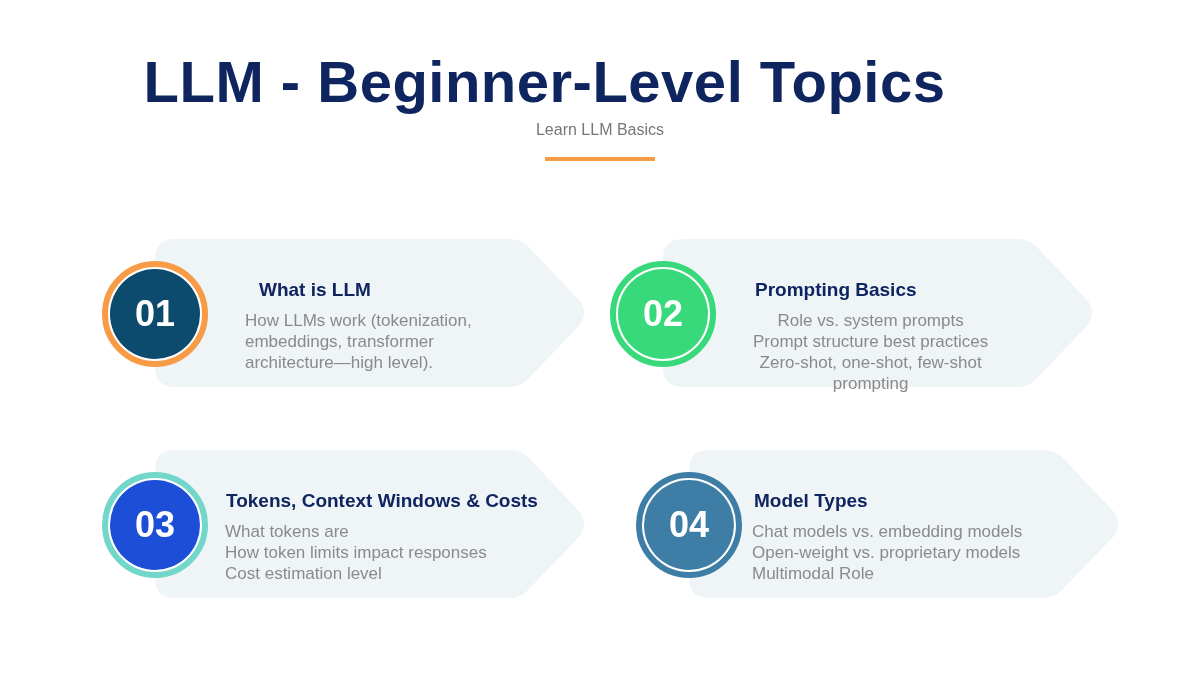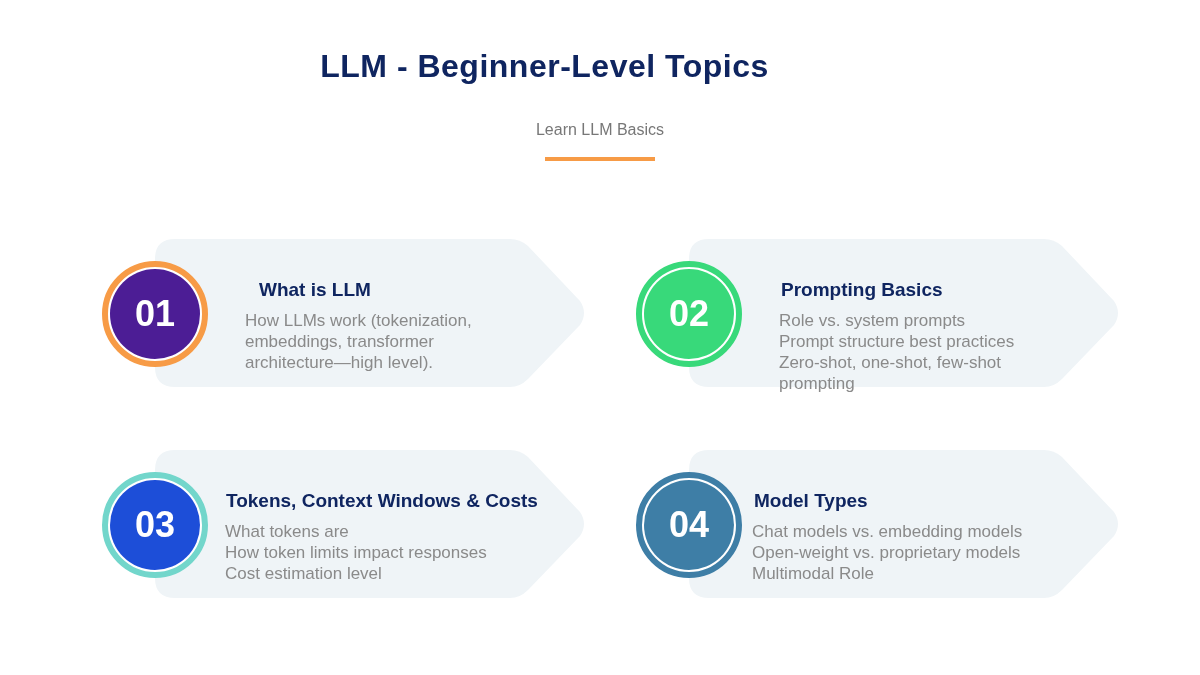--- a/index.html
+++ b/index.html
@@ -2,21 +2,21 @@
 <html><head>
 <meta charset="utf-8">
 <style>
   html, body { margin: 0; padding: 0; }
   body {
     width: 1200px; height: 675px; background: #ffffff; position: relative; overflow: hidden;
     font-family: "Liberation Sans", "DejaVu Sans", sans-serif;
   }
   .title {
     position: absolute; left: 0; top: 48px; width: 1089px; text-align: center;
-    font-size: 32px; font-weight: bold; color: #0f2560; letter-spacing: 0.5px;
+    font-size: 58px; font-weight: bold; color: #0f2560; letter-spacing: 0.5px;
   }
   .subtitle {
     position: absolute; left: 0; top: 121px; width: 1200px; text-align: center;
     font-size: 16px; color: #777777;
   }
   .underline {
     position: absolute; left: 545px; top: 157px; width: 110px; height: 4px; background: #f79b46;
   }
   .topic { position: absolute; width: 500px; height: 160px; }
   .topic svg.card { position: absolute; left: 0; top: 0; }
@@ -45,31 +45,31 @@
 <div class="title">LLM - Beginner-Level Topics</div>
 <div class="subtitle">Learn LLM Basics</div>
 <div class="underline"></div>
 
 <div class="topic" style="left:100px; top:237px;">
   <svg class="card" width="500" height="160">
     <path d="M75 2 H410 Q420 2 428 9 L480 64 Q488 76 480 88 L428 142 Q420 150 410 150 H75 Q55 150 55 130 V22 Q55 2 75 2 Z" fill="#eff4f7"></path>
   </svg>
   <div class="badge" style="left:2px; top:24px;">
     <div class="ring" style="border-color:#f79b46;"></div>
-    <div class="inner" style="background:#4c1d95;">01</div>
+    <div class="inner" style="background:#0c4a6e;">01</div>
   </div>
   <div class="heading" style="left:147px; top:42px;margin-left:12px;">What is LLM</div>
   <div class="lines" style="left:145px; top:73px;">
     <div>How LLMs work (tokenization,</div>
     <div>embeddings, transformer</div>
     <div>architecture—high level).</div>
   </div>
 </div>
 
-<div class="topic" style="left:634px; top:237px;">
+<div class="topic" style="left:608px; top:237px;text-align:center;">
   <svg class="card" width="500" height="160">
     <path d="M75 2 H410 Q420 2 428 9 L480 64 Q488 76 480 88 L428 142 Q420 150 410 150 H75 Q55 150 55 130 V22 Q55 2 75 2 Z" fill="#eff4f7"></path>
   </svg>
   <div class="badge" style="left:2px; top:24px;">
     <div class="ring" style="border-color:#38d97a;"></div>
     <div class="inner" style="background:#38d97a;">02</div>
   </div>
   <div class="heading" style="left:147px; top:42px;">Prompting Basics</div>
   <div class="lines" style="left:145px; top:73px;">
     <div>Role vs. system prompts</div>

